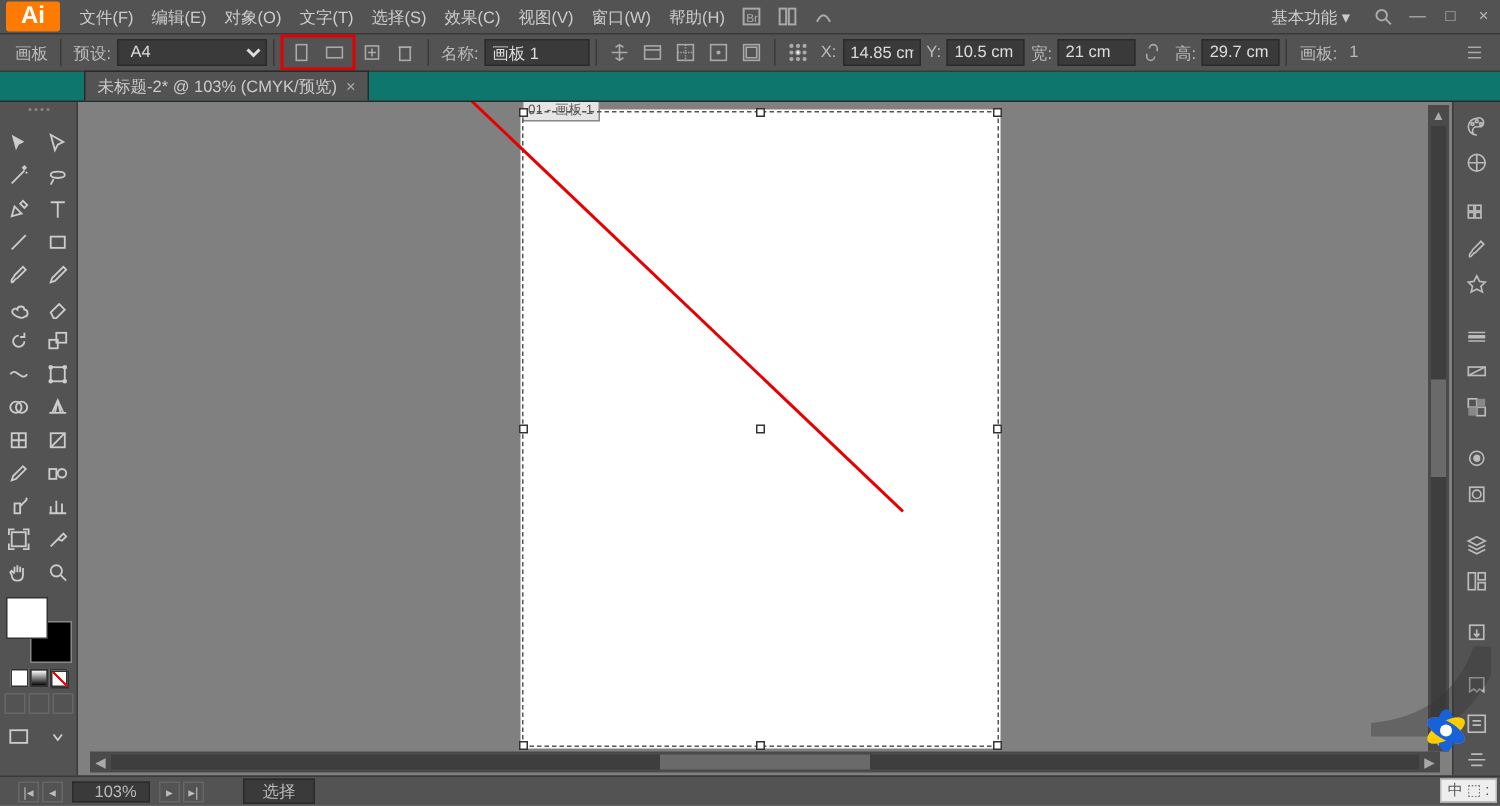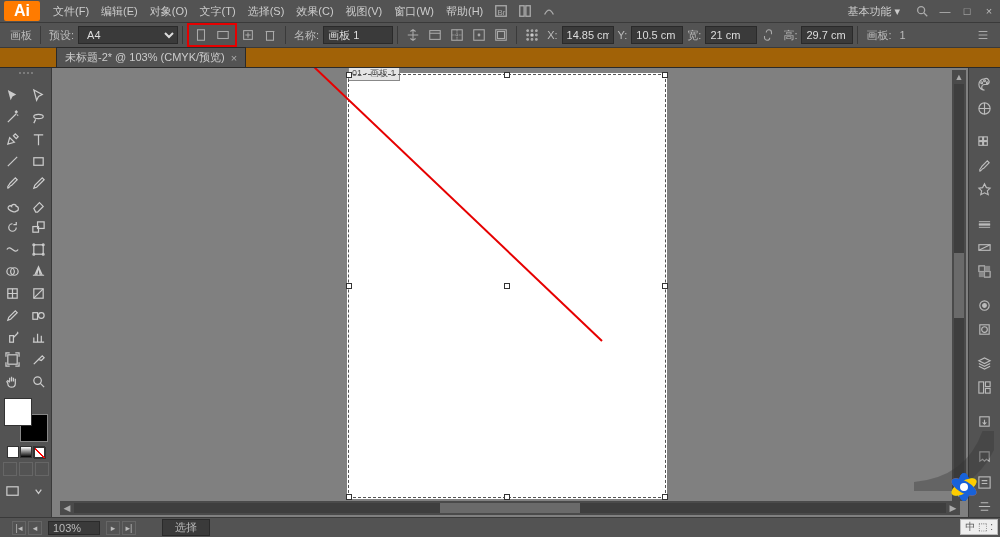--- a/index.html
+++ b/index.html
@@ -14,21 +14,21 @@
 .micon svg{width:14px;height:14px;fill:none;stroke:#aaa;stroke-width:1.5}
 .optbar{height:26px;background:#535353;border-top:1px solid #3a3a3a;border-bottom:1px solid #3a3a3a;display:flex;align-items:center;font-size:11px;color:#bbb;padding:0 6px}
 .optbar .lbl{margin:0 4px}
 .optbar select,.optbar input[type=text]{background:#3a3a3a;border:1px solid #2a2a2a;color:#ddd;font-size:11px;height:18px;padding:0 4px}
 .optbar select{width:100px}
 .optbar .num{width:52px}
 .optbar .obtn{width:20px;height:20px;display:flex;align-items:center;justify-content:center;cursor:pointer;margin:0 1px}
 .optbar .obtn svg{width:14px;height:14px;fill:none;stroke:#aaa;stroke-width:1.2}
 .optbar .redbox{border:2px solid #e60000;padding:0 1px;display:flex}
 .optbar .sep{width:1px;height:18px;background:#3a3a3a;margin:0 4px}
-.tabbar{height:20px;background:#a16207;display:flex;align-items:flex-end;padding-left:56px;border-bottom:1px solid #2a2a2a}
+.tabbar{height:20px;background:#0f766e;display:flex;align-items:flex-end;padding-left:56px;border-bottom:1px solid #2a2a2a}
 .tabbar .tab{background:#535353;color:#ccc;font-size:11px;padding:2px 8px;border:1px solid #2a2a2a;border-bottom:none;display:flex;align-items:center;gap:6px}
 .tabbar .tab .x{color:#aaa;cursor:pointer}
 .main{position:absolute;left:0;top:68px;right:0;bottom:20px;display:flex}
 .toolbox{width:52px;background:#535353;border-right:1px solid #3a3a3a;display:flex;flex-direction:column;padding-top:4px}
 .tbhandle{height:8px;display:flex;justify-content:center;gap:2px;margin-bottom:4px}
 .tbhandle span{width:2px;height:2px;background:#888;border-radius:50%}
 .trow{display:flex;height:22px}
 .tcell{flex:1;display:flex;align-items:center;justify-content:center;cursor:pointer;position:relative}
 .tcell svg{width:15px;height:15px;stroke:#ccc;fill:none;stroke-width:1.3}
 .tcell.fill svg{fill:#ccc;stroke:none}
@@ -43,21 +43,21 @@
 .artboard{position:absolute;left:295px;top:5px;width:320px;height:426px;background:#fff}
 .ablabel{position:absolute;left:296px;top:-2px;font-size:9px;color:#555;background:#e5e5e5;padding:0 3px;border:1px solid #888}
 .selbox{position:absolute;left:296px;top:6px;width:318px;height:424px;border:1px dashed #555}
 .handle{position:absolute;width:6px;height:6px;background:#fff;border:1px solid #333}
 .redarrow{position:absolute;left:230px;top:-32px;width:340px;height:310px;pointer-events:none}
 .rpanel{width:32px;background:#535353;border-left:1px solid #3a3a3a;display:flex;flex-direction:column;padding-top:6px;gap:3px}
 .rpanel .ricon{width:26px;height:22px;margin:0 auto;display:flex;align-items:center;justify-content:center;cursor:pointer}
 .rpanel .ricon svg{width:15px;height:15px;stroke:#bbb;fill:none;stroke-width:1.2}
 .rpanel .rsep{height:8px}
 .statusbar{position:absolute;left:0;right:0;bottom:0;height:20px;background:#535353;border-top:1px solid #3a3a3a;display:flex;align-items:center;font-size:11px;color:#bbb;padding:0 6px}
-.statusbar .zoom{width:52px;background:#3a3a3a;border:1px solid #2a2a2a;padding:0 4px}
+.statusbar .zoom{width:52px;background:#3a3a3a;border:1px solid #2a2a2a;padding:0 14px}
 .statusbar .nav{display:flex;gap:2px;margin:0 6px}
 .statusbar .nav div{width:14px;height:14px;border:1px solid #666;display:flex;align-items:center;justify-content:center;font-size:9px;cursor:pointer}
 .statusbar .sbsel{background:#3a3a3a;border:1px solid #2a2a2a;padding:0 12px;margin-left:20px}
 .statusbar .sbfill{flex:1}
 .watermark{position:absolute;right:16px;bottom:30px;display:flex;align-items:center;gap:6px;pointer-events:none}
 .watermark .flower{width:40px;height:40px}
 .watermark .txt{font-size:22px;font-weight:bold;color:#1862d9;letter-spacing:1px}
 .curve{position:absolute;right:6px;bottom:46px;width:80px;height:60px;pointer-events:none;opacity:.35}
 .ime{position:absolute;right:2px;bottom:2px;font-size:10px;color:#555;background:#eee;padding:0 4px;border:1px solid #bbb}
 .scrollh{position:absolute;left:60px;right:40px;bottom:22px;height:14px;background:#4a4a4a;display:flex;align-items:center}

